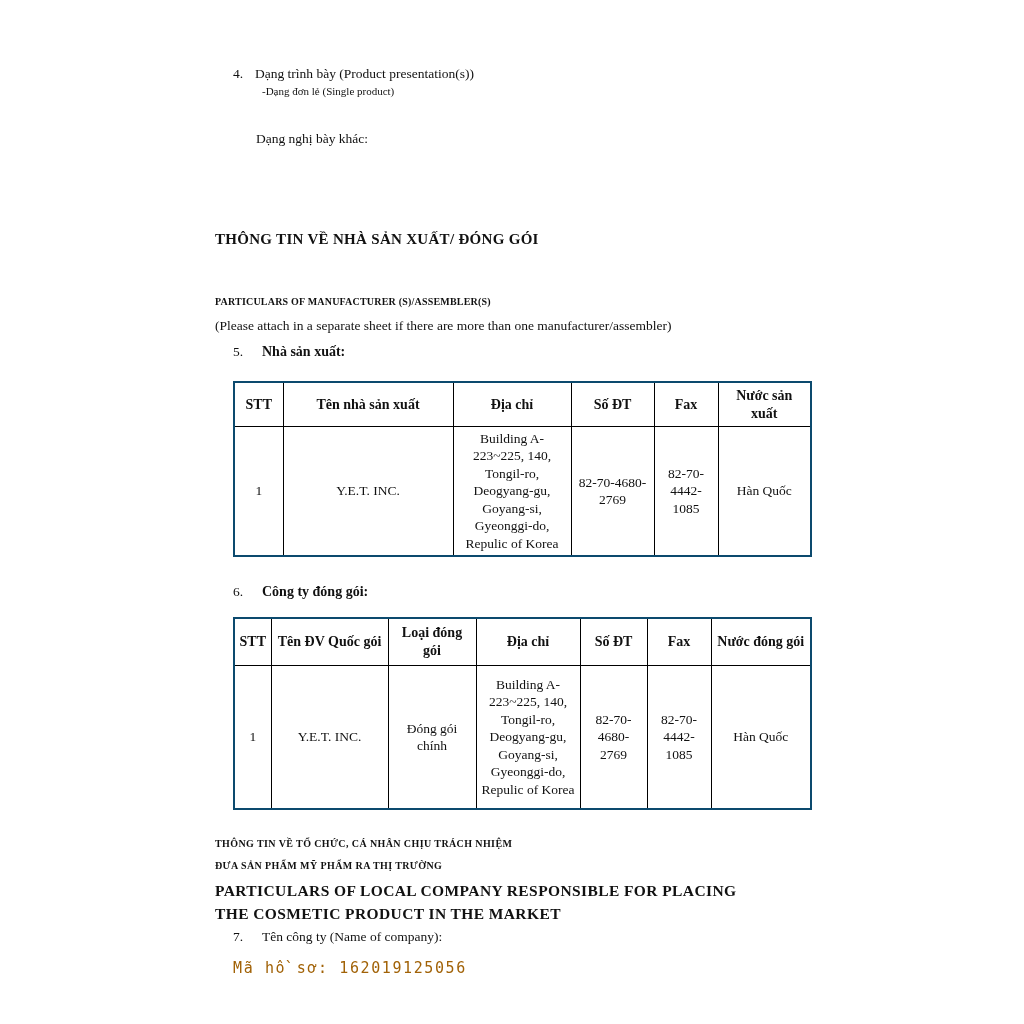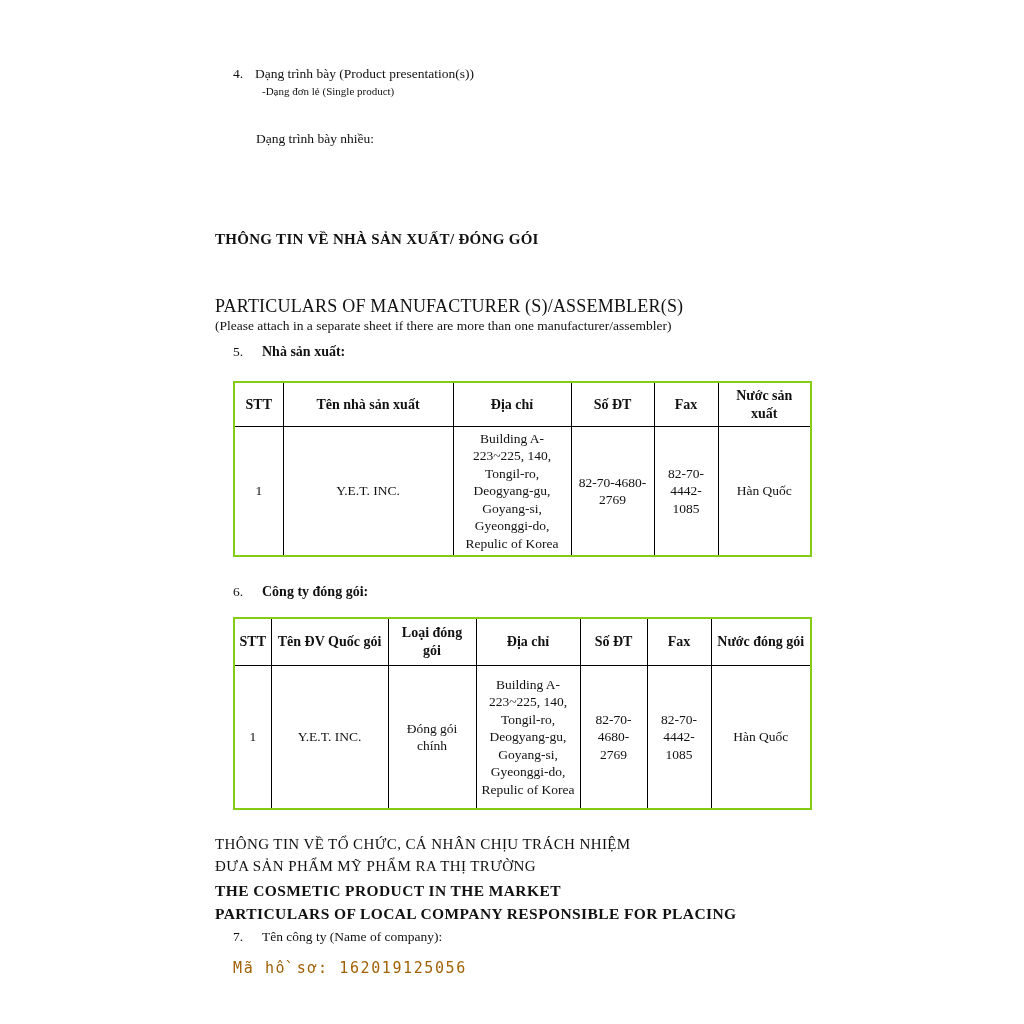--- a/index.html
+++ b/index.html
@@ -16,30 +16,30 @@
 
   
   .ni { display: flex; font-size: 13.5px; line-height: 19.5px; }
   .ni-num { width: 22px; flex: none; }
   .ni-num.wide { width: 29px; }
   .ni-bold { font-weight: bold; font-size: 14px; }
 
   
   .centerblock { left: 215px; width: 610px; }
   .title-vi   { font-weight: bold; font-size: 15px; letter-spacing: 0.3px; }
-  .title-en   { font-weight: normal; font-size: 18px; letter-spacing: 0.2px; }
+  .title-en   { font-weight: bold; font-size: 10px; letter-spacing: 0.2px; }
   .note       { font-size: 13.5px; line-height: 18px; }
-  .big-head   { font-weight: normal; font-size: 15px; line-height: 22px; letter-spacing: 0.4px; }
+  .big-head   { font-weight: bold; font-size: 10px; line-height: 22px; letter-spacing: 0.4px; }
   .big-head-en{ font-weight: bold; font-size: 15.5px; line-height: 23px; letter-spacing: 0.4px; }
 
   
   table.doc {
     border-collapse: collapse;
     table-layout: fixed;
-    border: 2px solid #84cc16;
+    border: 2px solid #0c4a6e;
     font-size: 13.5px;
   }
   table.doc th, table.doc td {
     border: 1px solid #000;
     text-align: center;
     vertical-align: middle;
     padding: 2px 4px;
     line-height: 17.5px;
     overflow: hidden;
   }
@@ -55,21 +55,21 @@
 </head>
 <body>
 
 <div class="page">
 
   <div class="abs ni" style="left:233px; top:64px; width:560px;">
     <span class="ni-num">4.</span>
     <span>Dạng trình bày (Product presentation(s))</span>
   </div>
   <div class="abs" style="left:262px; top:85px; font-size:11px;">-Dạng đơn lẻ (Single product)</div>
-  <div class="abs" style="left:256px; top:131px; font-size:13.5px;">Dạng trình bày nhiều:</div>
+  <div class="abs" style="left:256px; top:131px; font-size:13.5px;">Dạng nghị bày khác:</div>
 
   <div class="abs centerblock title-vi" style="top:231px;">THÔNG TIN VỀ NHÀ SẢN XUẤT/ ĐÓNG GÓI</div>
   <div class="abs centerblock title-en" style="top:296px;">PARTICULARS OF MANUFACTURER (S)/ASSEMBLER(S)</div>
   <div class="abs centerblock note" style="top:317px;">(Please attach in a separate sheet if there are more than one manufacturer/assembler)</div>
 
   <div class="abs ni" style="left:233px; top:342px; width:560px;">
     <span class="ni-num wide">5.</span>
     <span class="ni-bold">Nhà sản xuất:</span>
   </div>
 
@@ -137,22 +137,22 @@
       <td>Hàn Quốc</td>
     </tr>
   </tbody>
     </table>
 
   <div class="abs centerblock big-head" style="top:833px;">
     <div>THÔNG TIN VỀ TỔ CHỨC, CÁ NHÂN CHỊU TRÁCH NHIỆM</div>
     <div>ĐƯA SẢN PHẨM MỸ PHẨM RA THỊ TRƯỜNG</div>
   </div>
   <div class="abs centerblock big-head-en" style="top:879px;">
+    <div>PARTICULARS OF LOCAL COMPANY RESPONSIBLE FOR PLACING</div>
     <div>THE COSMETIC PRODUCT IN THE MARKET</div>
-    <div>PARTICULARS OF LOCAL COMPANY RESPONSIBLE FOR PLACING</div>
   </div>
 
   <div class="abs ni" style="left:233px; top:927px; width:560px;">
     <span class="ni-num wide">7.</span>
     <span>Tên công ty (Name of company):</span>
   </div>
 
   <div class="abs footer-code" style="left:233px; top:959px;">Mã hồ sơ: 162019125056</div>
 
 </div>

